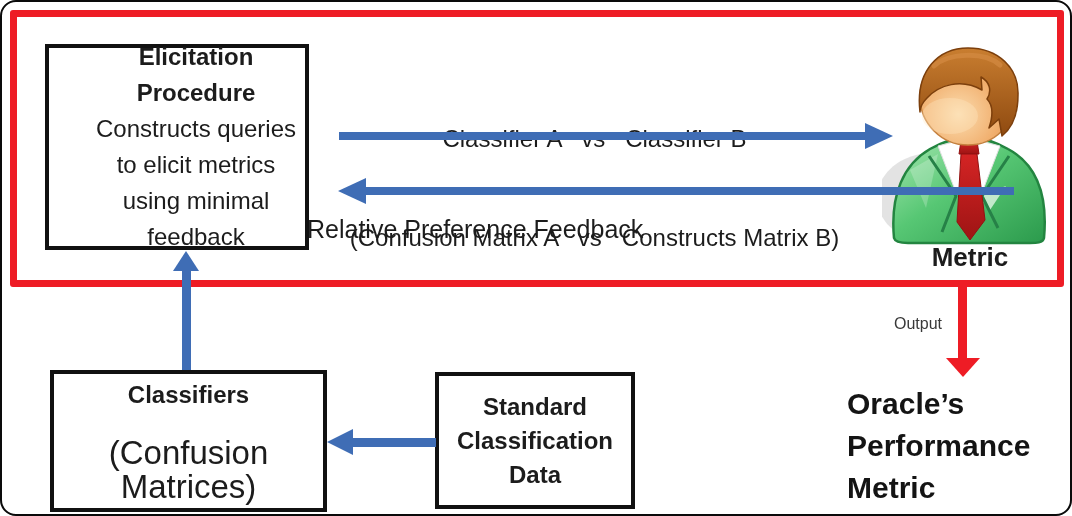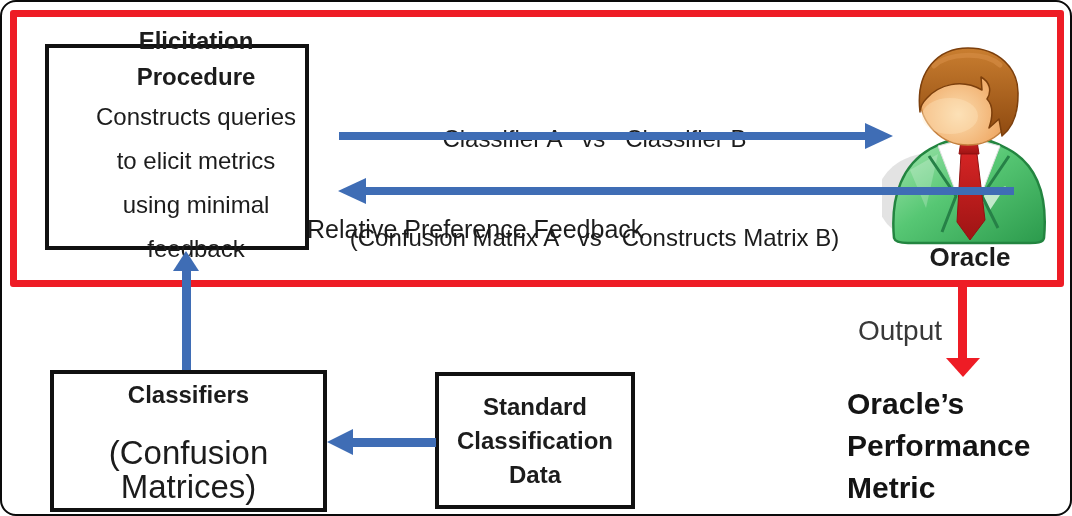--- a/index.html
+++ b/index.html
@@ -22,33 +22,33 @@
   }
   
   .bbox{
     position:absolute;box-sizing:border-box;border:4px solid #111;
     background:#fff;display:flex;flex-direction:column;
     align-items:center;justify-content:center;text-align:center;
     z-index:3;
   }
   .elicitation-box{left:43px;top:42px;width:264px;height:206px;padding-left:38px;}
   .elicitation-box .box-title{font-weight:bold;font-size:24px;line-height:36px;}
-  .elicitation-box .box-body{font-size:24px;line-height:44px;}
+  .elicitation-box .box-body{font-size:24px;line-height:36px;}
   .classifiers-box{left:48px;top:368px;width:277px;height:142px;gap:24px;}
   .classifiers-box .box-title{font-weight:bold;font-size:24px;line-height:34px;}
   .classifiers-box .box-sub{font-size:33px;line-height:34px;}
   .data-box{left:433px;top:370px;width:200px;height:137px;}
   .data-box .box-title{font-weight:bold;font-size:24px;line-height:34px;width:196px;}
 
   
   .label{position:absolute;z-index:4;}
   .query-label{left:305px;top:54px;width:575px;text-align:center;font-size:24px;line-height:33px;white-space:pre;}
   .feedback-label{left:305px;top:213px;width:575px;text-align:left;font-size:25px;}
   .oracle-label{left:880px;top:240px;width:176px;text-align:center;font-weight:bold;font-size:26px;}
-  .output-label{left:845px;top:313px;width:95px;text-align:right;font-size:28px;color:#383838;}
+  .output-label{left:845px;top:313px;width:95px;text-align:right;font-size:16px;color:#383838;}
   .result-label{left:845px;top:381px;width:225px;text-align:left;font-weight:bold;font-size:30px;line-height:42px;color:#141414;}
 
   
   .shaft{position:absolute;background:#3f6db5;z-index:7;}
   .tri{position:absolute;width:0;height:0;z-index:7;}
   .shaft-right{left:337px;top:130px;width:527px;height:8px;}
   .head-right{left:863px;top:121px;border-top:13px solid transparent;border-bottom:13px solid transparent;border-left:28px solid #3f6db5;}
   .shaft-back{left:363px;top:185px;width:649px;height:8px;}
   .head-back{left:336px;top:176px;border-top:13px solid transparent;border-bottom:13px solid transparent;border-right:28px solid #3f6db5;}
   .shaft-up{left:180px;top:267px;width:9px;height:101px;}
@@ -115,21 +115,21 @@
     <path d="M 127,118 L 100,158 L 116,190" fill="none" stroke="#268147" stroke-width="3" stroke-linejoin="round"></path>
     <polygon points="56,108 87,100 118,108 101,152 87,174 73,152" fill="#ffffff" stroke="#e0e0e0" stroke-width="1"></polygon>
     <polygon points="79,103 95,103 97,116 77,116" fill="url(#tieGrad)" stroke="#931111" stroke-width="1"></polygon>
     <polygon points="79,116 95,116 103,182 88,202 75,184" fill="url(#tieGrad)" stroke="#931111" stroke-width="1"></polygon>
     <circle cx="86" cy="59" r="48" fill="url(#faceGrad)" stroke="#c5803e" stroke-width="1.5"></circle>
     <ellipse cx="68" cy="78" rx="28" ry="18" fill="#ffe9c4" opacity="0.35"></ellipse>
     <path d="M 38,74 C 33,32 57,10 86,10 C 116,10 137,30 136,57 C 136,76 130,90 120,98 L 117,81 L 107,90 C 111,78 111,67 105,61 C 110,53 108,44 99,39 L 100,52 C 79,40 57,47 45,60 C 41,64 38,68 38,74 Z" fill="url(#hairGrad)" stroke="#7c3f0c" stroke-width="1.5" stroke-linejoin="round"></path>
     <path d="M 52,28 C 66,15 102,13 118,27" fill="none" stroke="#d89048" stroke-width="5" opacity="0.55" stroke-linecap="round"></path>
   </svg>
 
-  <div class="label oracle-label">Oracle</div>
+  <div class="label oracle-label">Metric</div>
 
   <div class="shaft shaft-out"></div>
   <div class="tri head-out"></div>
   <div class="label output-label">Output</div>
 
   <div class="label result-label">Oracle’s Performance Metric</div>
 
   <div class="bbox classifiers-box">
     <div class="box-title">Classifiers</div>
     <div class="box-sub">(Confusion Matrices)</div>

